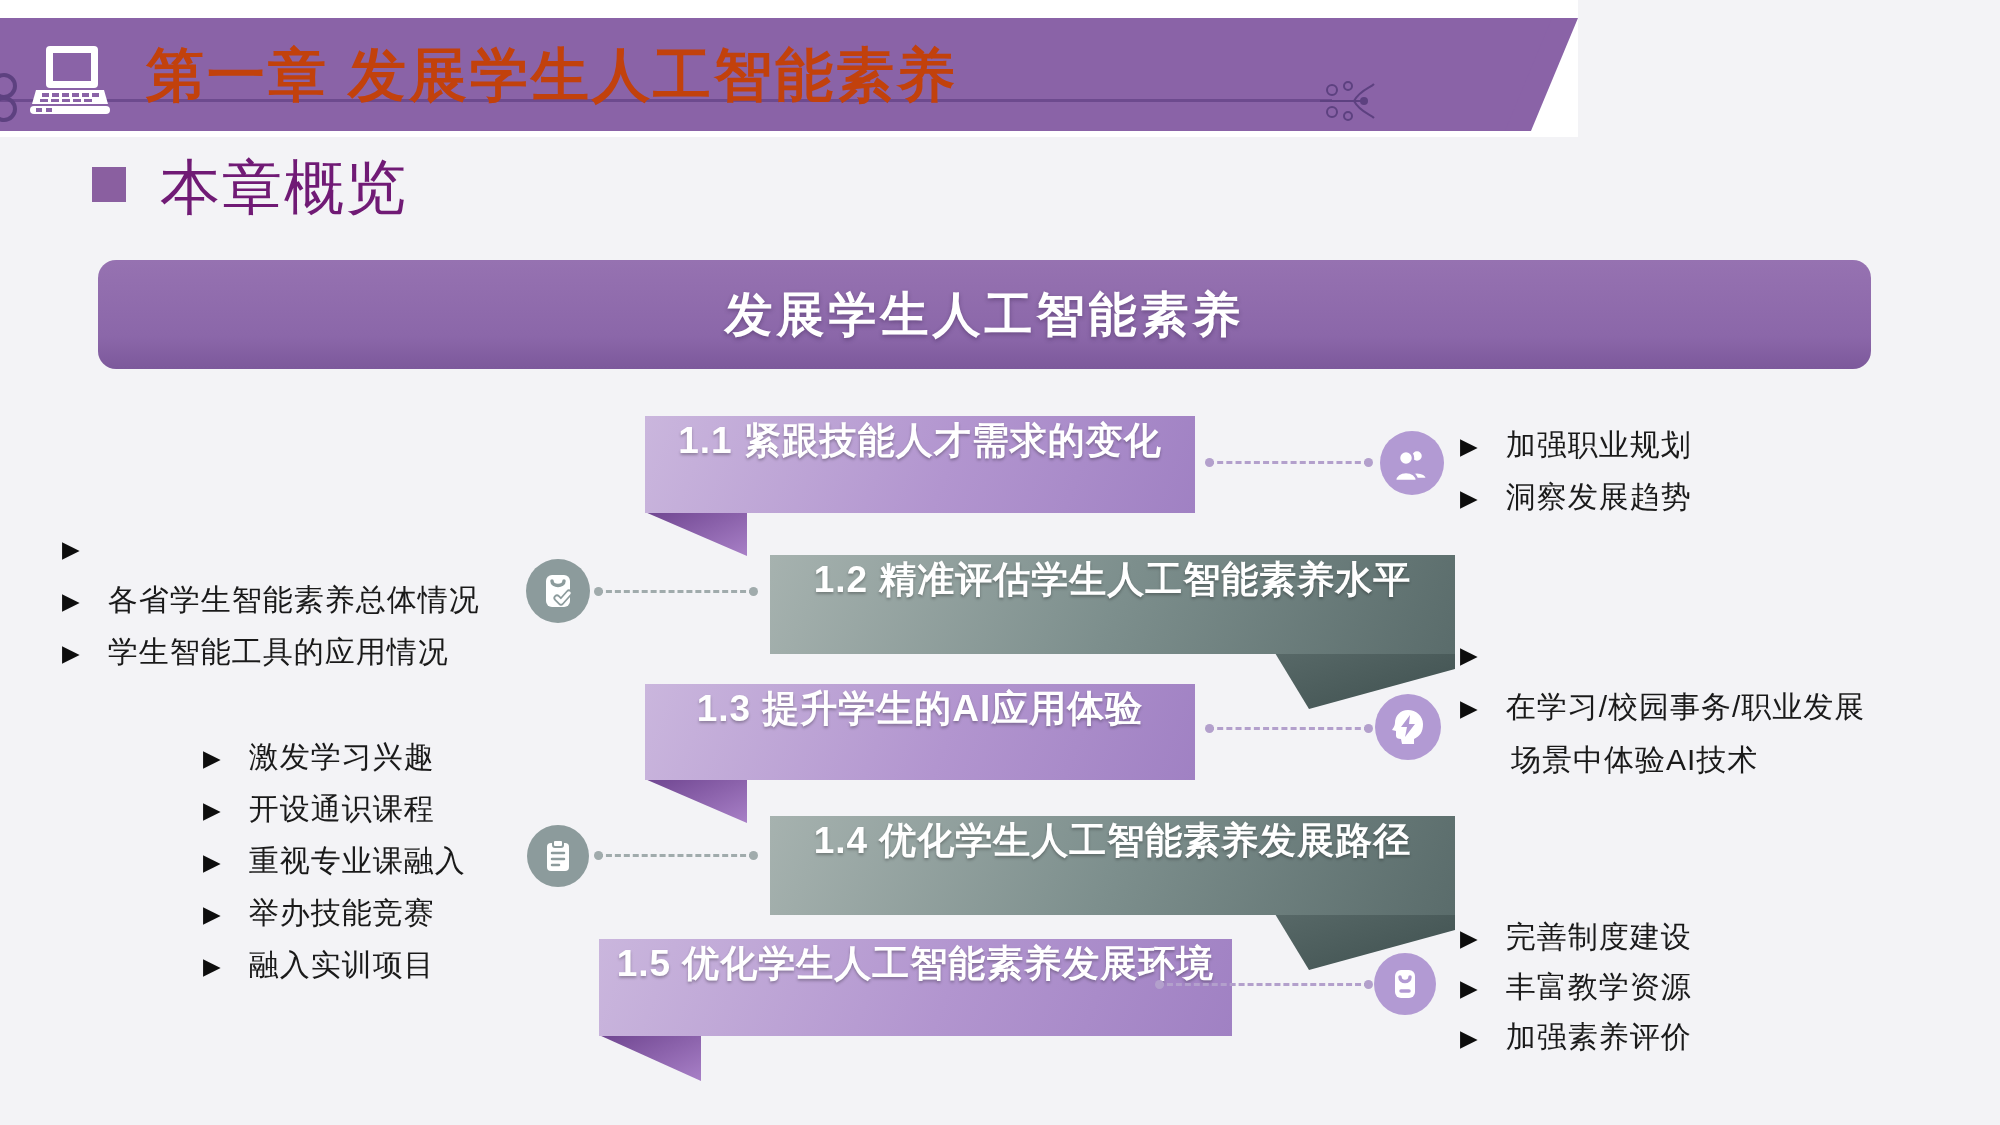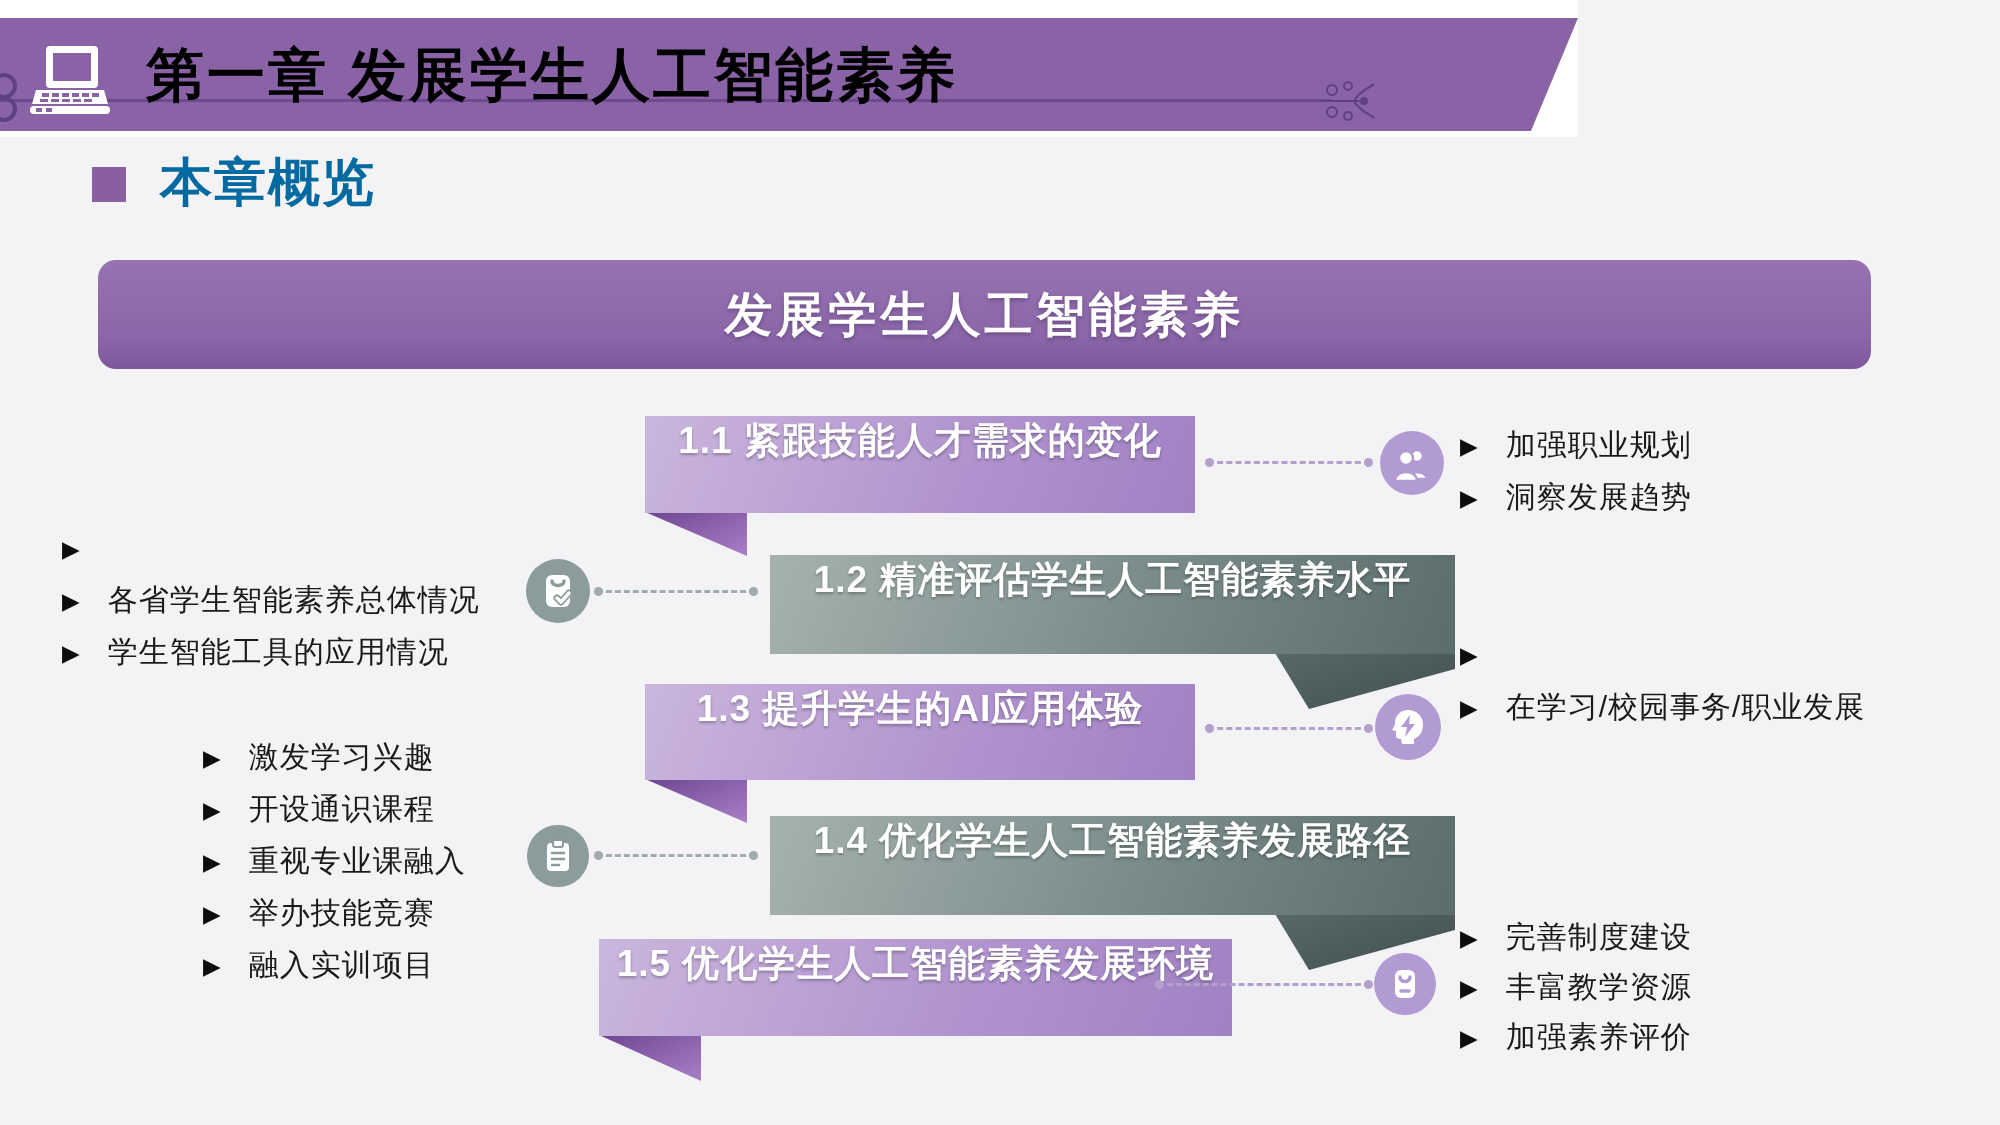--- a/index.html
+++ b/index.html
@@ -16,25 +16,25 @@
     clip-path:polygon(0 0,100% 0,calc(100% - 47px) 100%,0 100%);
   }
   .header-stripe{
     left:1552px;top:18px;width:26px;height:113px;background:#8a63a7;
     transform:skewX(-22.6deg);transform-origin:0 0;
   }
   .header-line{left:0;top:99px;width:1332px;height:3px;background:#6d4a8e;}
   .ring{width:18px;height:18px;border:4px solid #5d4180;border-radius:50%;background:transparent;}
   .header-title{
     left:146px;top:18px;height:113px;line-height:113px;
-    color:#000000;font-size:58px;font-weight:bold;letter-spacing:3px;white-space:nowrap;text-align:center;
+    color:#c2410c;font-size:58px;font-weight:bold;letter-spacing:3px;white-space:nowrap;text-align:center;
   }
   
   .sq{left:92px;top:167px;width:34px;height:35px;background:#8a5fa0;}
-  .section-title{left:160px;top:148px;font-size:52px;font-weight:bold;color:#0369a1;letter-spacing:2px;}
+  .section-title{left:160px;top:148px;font-size:60px;font-weight:normal;color:#701a75;letter-spacing:2px;}
   
   .banner{
     left:98px;top:260px;width:1773px;height:109px;border-radius:18px;
     background:linear-gradient(180deg,#9672b1 0%,#8b67a9 70%,#7c589b 100%);
     display:flex;align-items:center;justify-content:center;
   }
   .banner-text{color:#fff;font-size:48px;font-weight:bold;letter-spacing:4px;text-shadow:0 2px 4px rgba(40,20,60,.35);}
   
   .ribbon{display:flex;align-items:flex-start;justify-content:center;z-index:4;}
   .ribbon-purple{background:linear-gradient(112deg,#cab6dd 0%,#b295cf 55%,#a081c3 100%);}
@@ -273,20 +273,23 @@
 </div>
 
 <div class="abs bullet-group rm" style="left:1460px;top:628px;">
   <div class="bullet">
     <span class="arr">▶</span>
     </div>
   <div class="bullet">
     <span class="arr">▶</span>
     <span class="txt">在学习/校园事务/职业发展</span>
     </div>
+  <div class="bullet cont">
+    <span class="txt">场景中体验AI技术</span>
+    </div>
 </div>
 
 <div class="abs bullet-group rb" style="left:1460px;top:912px;">
   <div class="bullet">
     <span class="arr">▶</span>
     <span class="txt">完善制度建设</span>
     </div>
   <div class="bullet">
     <span class="arr">▶</span>
     <span class="txt">丰富教学资源</span>

